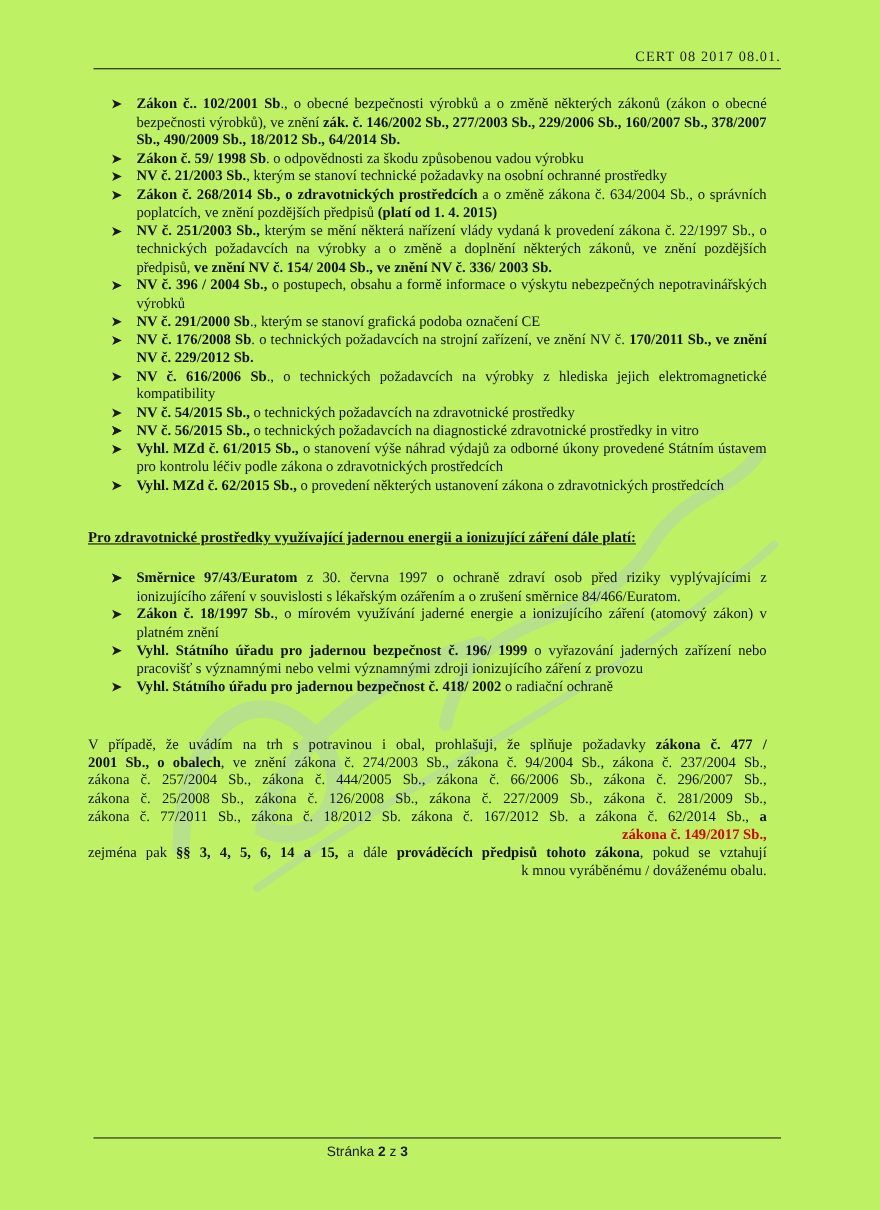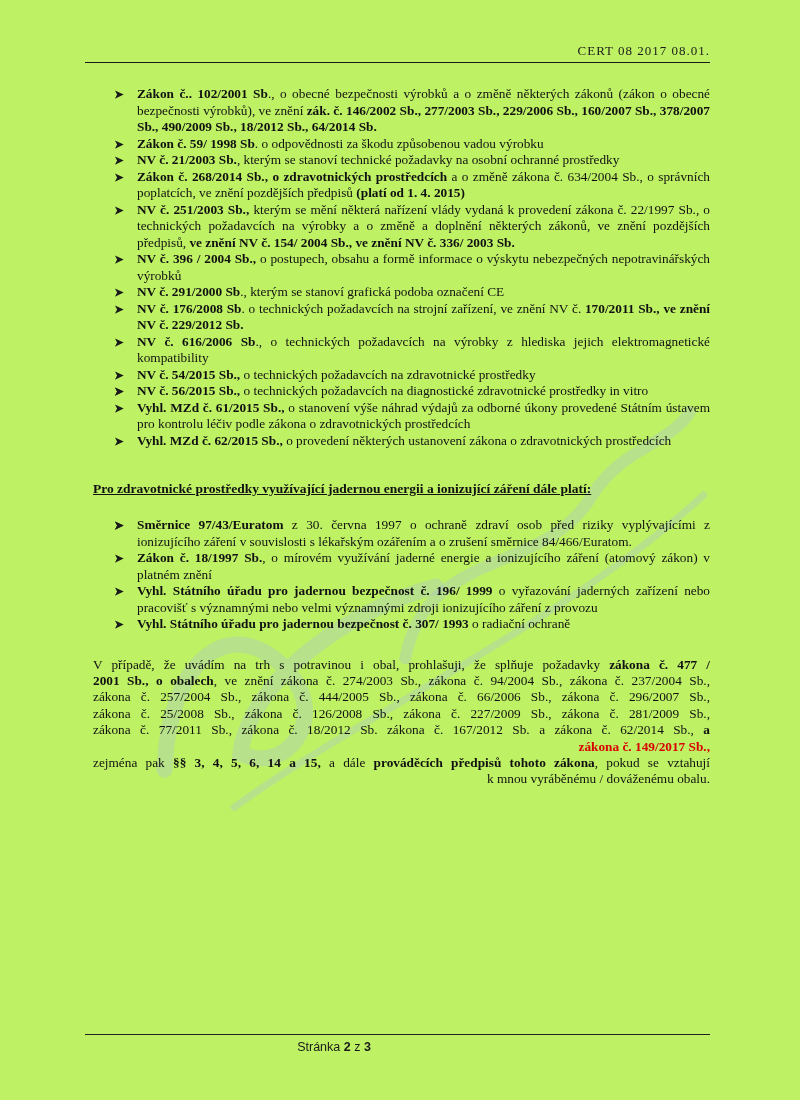--- a/index.html
+++ b/index.html
@@ -10,35 +10,35 @@
   }
   .watermark { position:absolute; top:0; left:0; pointer-events:none; }
   .header-code {
     position:absolute; top:43px; left:85px; right:90px;
     text-align:right; font-size:13px; letter-spacing:1px; color:#1a1a1a;
   }
   .header-rule {
     position:absolute; top:62px; left:85px; right:90px;
     border-top:1.6px solid #1a1a1a; height:0;
   }
-  .content { position:absolute; top:86px; left:93px; width:617px; }
+  .content { position:absolute; top:86px; left:80px; width:617px; }
   ul.law-list { list-style:none; margin:0; padding:0; }
   ul.law-list li {
     position:relative; padding-left:44px; text-align:justify;
     line-height:16.5px;
   }
   li .bullet { position:absolute; left:21px; top:2px; width:11px; height:11px; }
   .b { font-weight:bold; }
   .red { color:var(--red,#d80000); }
   .section-heading {
     margin-top:31px; margin-bottom:20px;
     font-weight:bold; text-decoration:underline;
     font-size:13.5px; line-height:17px;
   }
-  .paragraph { margin-top:24px; }
+  .paragraph { margin-top:36px; }
   .pline { line-height:16.4px; text-align:right; }
   .pline.just { text-align:justify; text-align-last:justify; }
   .footer-rule {
     position:absolute; top:1034px; left:85px; right:90px;
     border-top:1.2px solid #222; height:0;
   }
   .page-footer {
     position:absolute; top:1040px; left:0; width:668px; text-align:center;
     font-family:"Liberation Sans","DejaVu Sans",sans-serif;
     font-size:12.5px; color:#1a1a1a;
@@ -117,21 +117,21 @@
               <path d="M1 1.5 L10.6 6 L1 10.5 L3.4 6 Z" fill="#1a1a1a"></path>
             </svg></span><span><span class="b">Směrnice 97/43/Euratom</span><span> z 30. června 1997 o ochraně zdraví osob před riziky vyplývajícími z ionizujícího záření v souvislosti s lékařským ozářením a o zrušení směrnice 84/466/Euratom.</span></span></li>
         <li><span class="bullet"><svg width="11" height="11" viewBox="0 0 12 12">
               <path d="M1 1.5 L10.6 6 L1 10.5 L3.4 6 Z" fill="#1a1a1a"></path>
             </svg></span><span><span class="b">Zákon č. 18/1997 Sb.</span><span>, o mírovém využívání jaderné energie a ionizujícího záření (atomový zákon) v platném znění</span></span></li>
         <li><span class="bullet"><svg width="11" height="11" viewBox="0 0 12 12">
               <path d="M1 1.5 L10.6 6 L1 10.5 L3.4 6 Z" fill="#1a1a1a"></path>
             </svg></span><span><span class="b">Vyhl. Státního úřadu pro jadernou bezpečnost č. 196/ 1999</span><span> o vyřazování jaderných zařízení nebo pracovišť s významnými nebo velmi významnými zdroji ionizujícího záření z provozu</span></span></li>
         <li><span class="bullet"><svg width="11" height="11" viewBox="0 0 12 12">
               <path d="M1 1.5 L10.6 6 L1 10.5 L3.4 6 Z" fill="#1a1a1a"></path>
-            </svg></span><span><span class="b">Vyhl. Státního úřadu pro jadernou bezpečnost č. 307/ 1993</span><span> o radiační ochraně</span></span></li>
+            </svg></span><span><span class="b">Vyhl. Státního úřadu pro jadernou bezpečnost č. 418/ 2002</span><span> o radiační ochraně</span></span></li>
       </ul>
 
     <div class="paragraph">
         <div class="pline just"><span>V případě, že uvádím na trh s potravinou i obal, prohlašuji, že splňuje požadavky </span><span class="b">zákona č. 477 /</span></div>
         <div class="pline just"><span class="b">2001 Sb., o obalech</span><span>, ve znění zákona č. 274/2003 Sb., zákona č. 94/2004 Sb., zákona č. 237/2004 Sb.,</span></div>
         <div class="pline just"><span>zákona č. 257/2004 Sb., zákona č. 444/2005 Sb., zákona č. 66/2006 Sb., zákona č. 296/2007 Sb.,</span></div>
         <div class="pline just"><span>zákona č. 25/2008 Sb., zákona č. 126/2008 Sb., zákona č. 227/2009 Sb., zákona č. 281/2009 Sb.,</span></div>
         <div class="pline just"><span>zákona č. 77/2011 Sb., zákona č. 18/2012 Sb. zákona č. 167/2012 Sb. a zákona č. 62/2014 Sb., </span><span class="b">a</span></div>
         <div class="pline"><span class="b red">zákona č. 149/2017 Sb.,</span></div>
         <div class="pline just"><span>zejména pak </span><span class="b">§§ 3, 4, 5, 6, 14 a 15,</span><span> a dále </span><span class="b">prováděcích předpisů tohoto zákona</span><span>, pokud se vztahují</span></div>

